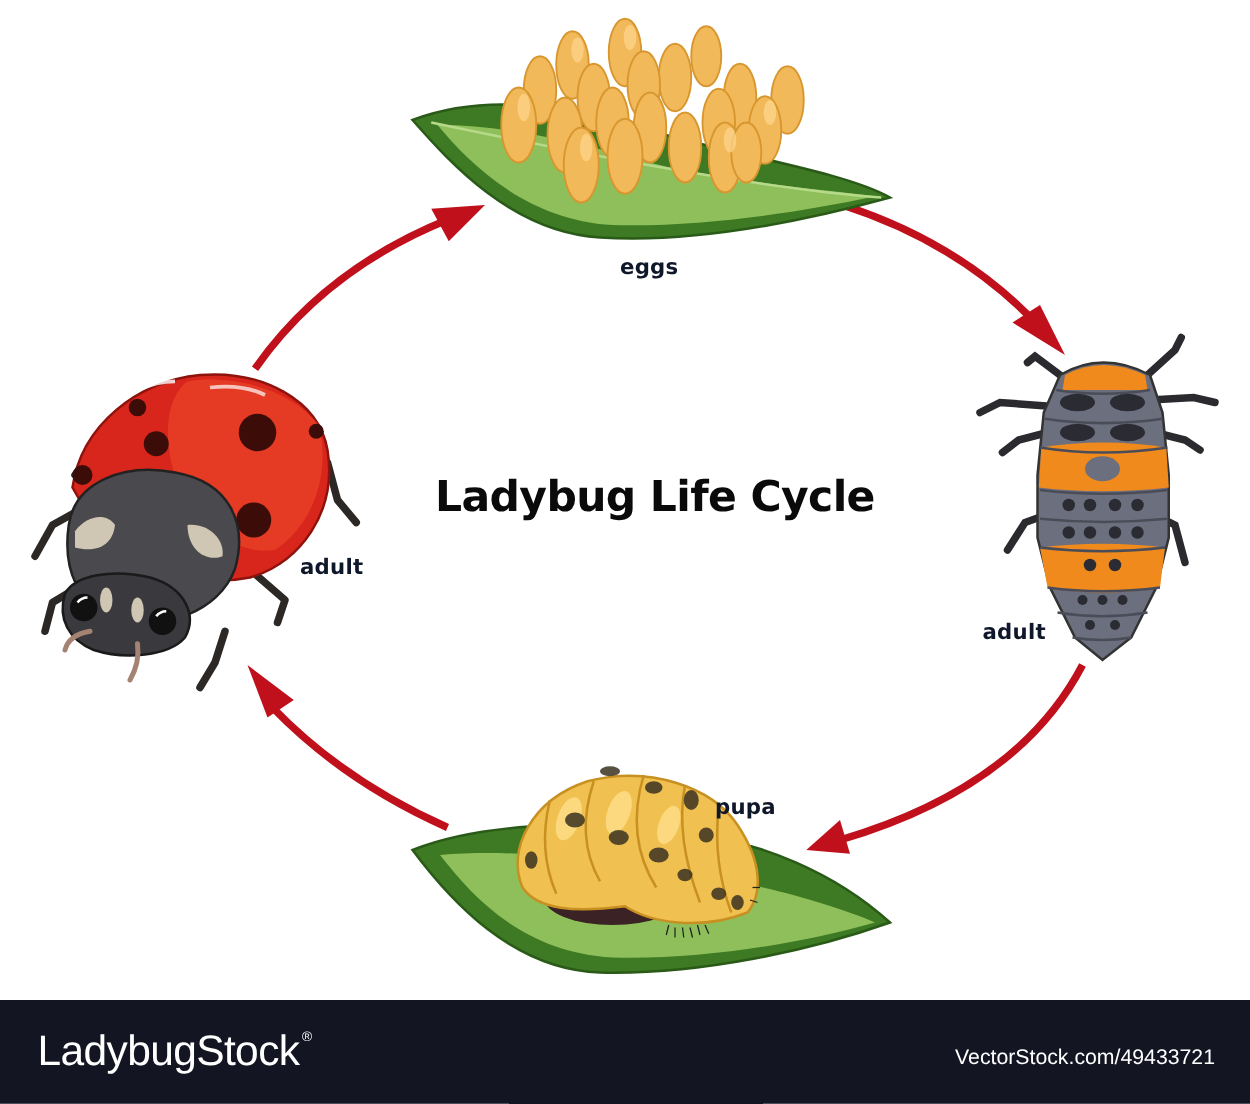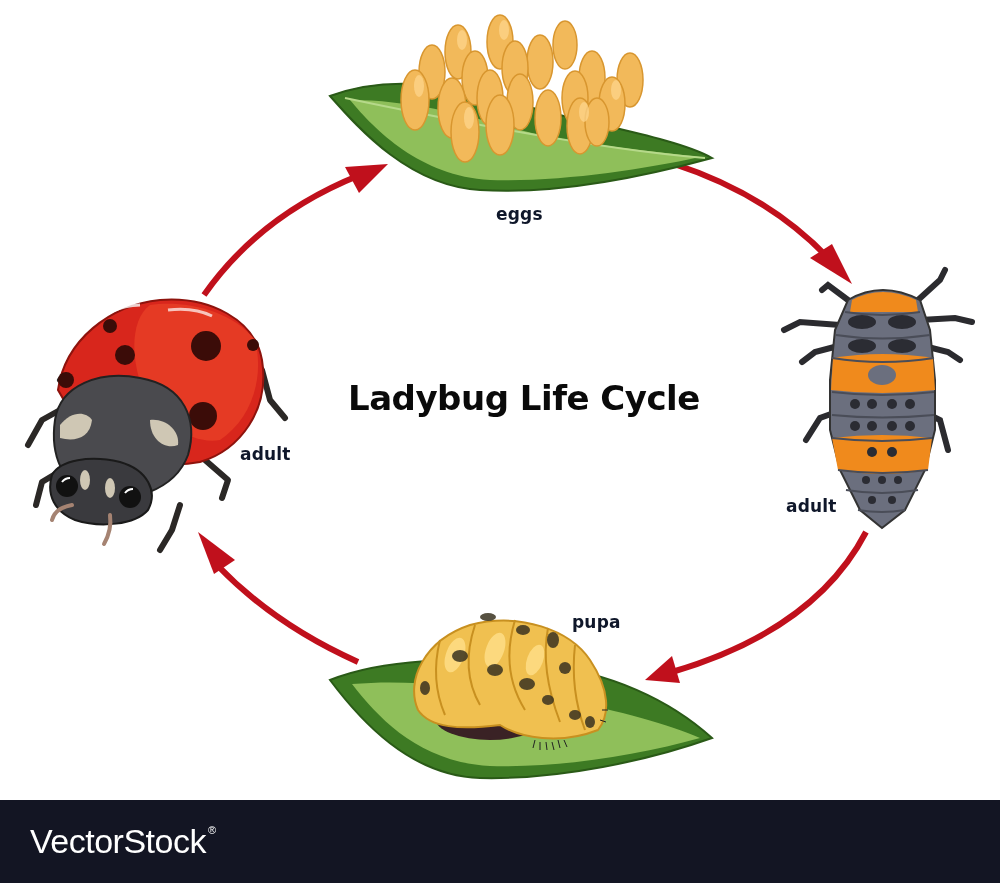--- a/index.html
+++ b/index.html
@@ -203,23 +203,24 @@
       <path d="M125,493 Q128,489 133,489" stroke="#fff" stroke-width="2" fill="none"></path>
       <g stroke="#a58372" stroke-width="4" fill="none" stroke-linecap="round">
         <path d="M72,505 Q55,508 52,520"></path>
         <path d="M110,515 Q112,530 104,544"></path>
       </g>
     </g>
   </svg>
 
   <div class="label" style="left:496px; top:204px;">eggs</div>
   <div class="label" style="left:786px; top:496px;">adult</div>
-  <div class="label" style="left:572px; top:612px;">pupa</div>
+  <div class="label" style="left:572px; top:636px;">pupa</div>
   <div class="label" style="left:240px; top:444px;">adult</div>
 
   <div class="title">Ladybug Life Cycle</div>
 </div>
 
 <div class="footer">
   <div class="brand">
-    <span class="light">Vector</span><span class="bold">Stock</span><sup>®</sup>
+    <span class="light">Ladybug</span><span class="bold">Stock</span><sup>®</sup>
   </div>
+  <div class="stockid">VectorStock.com/49433721</div>
 </div>
 
 </body></html>

